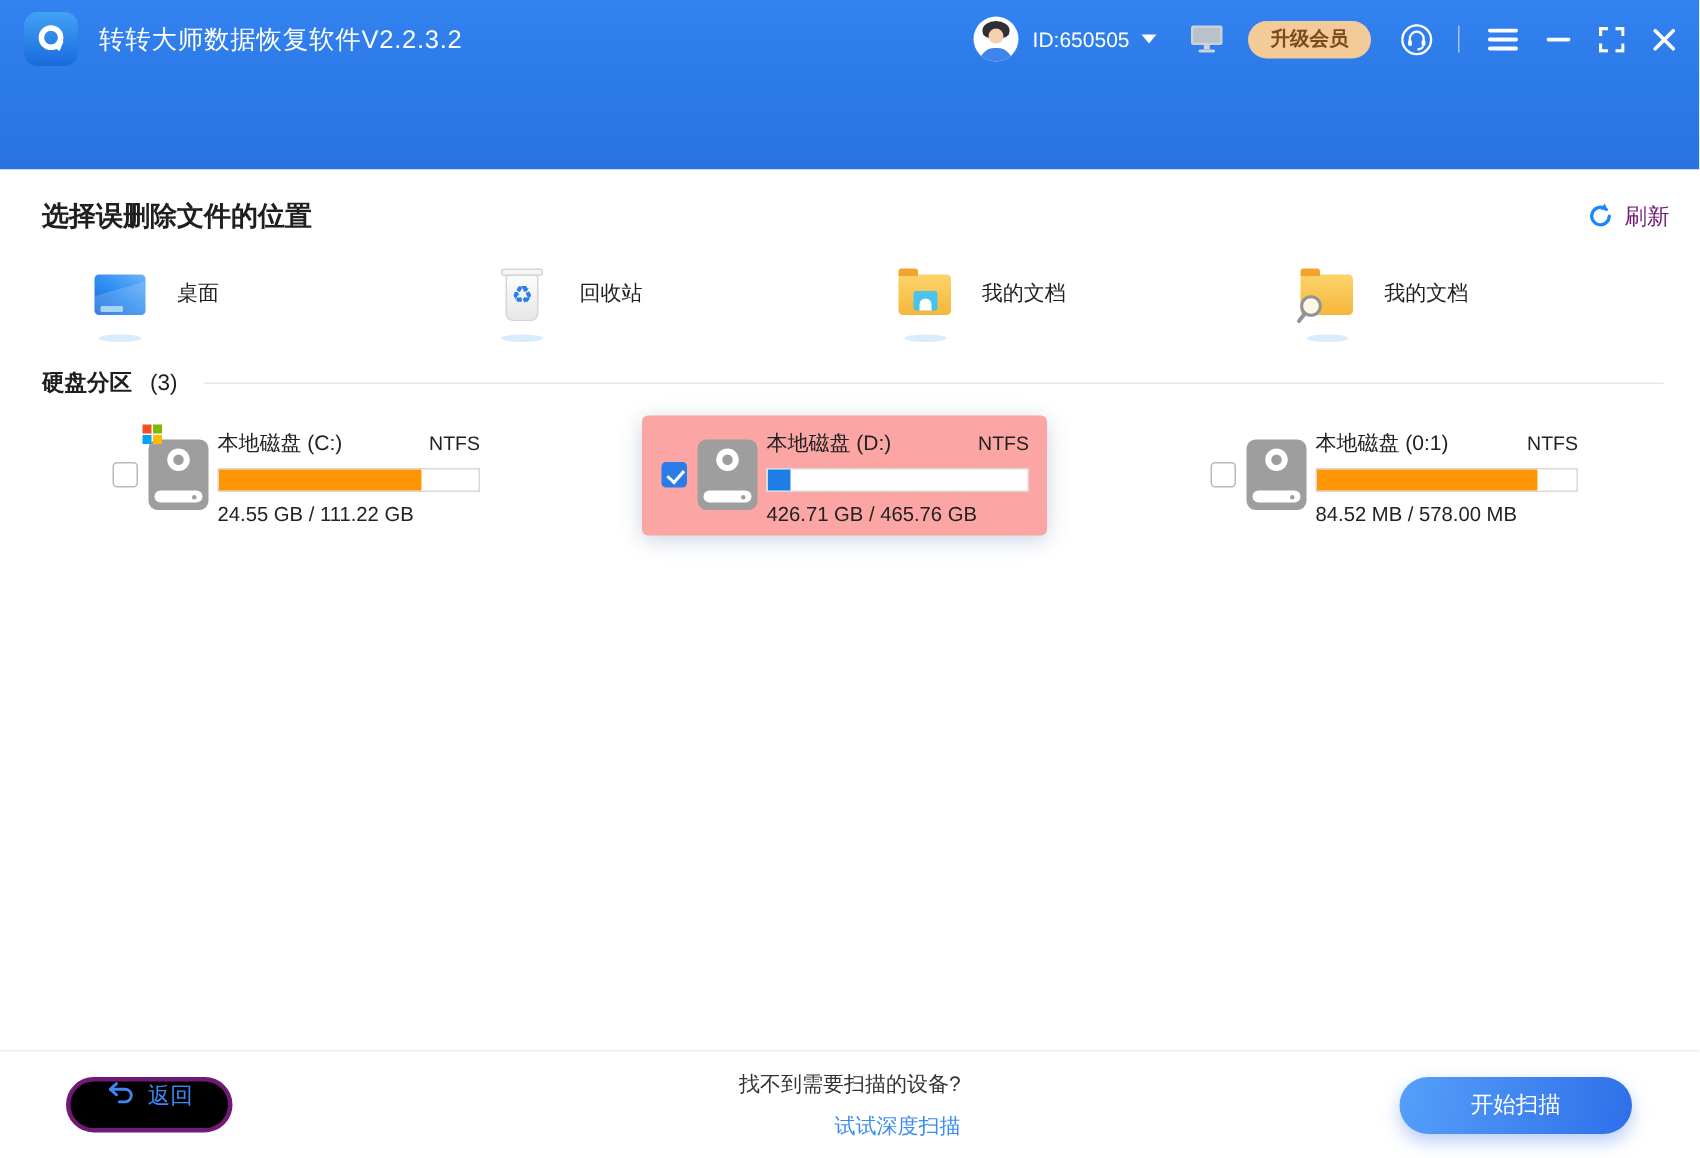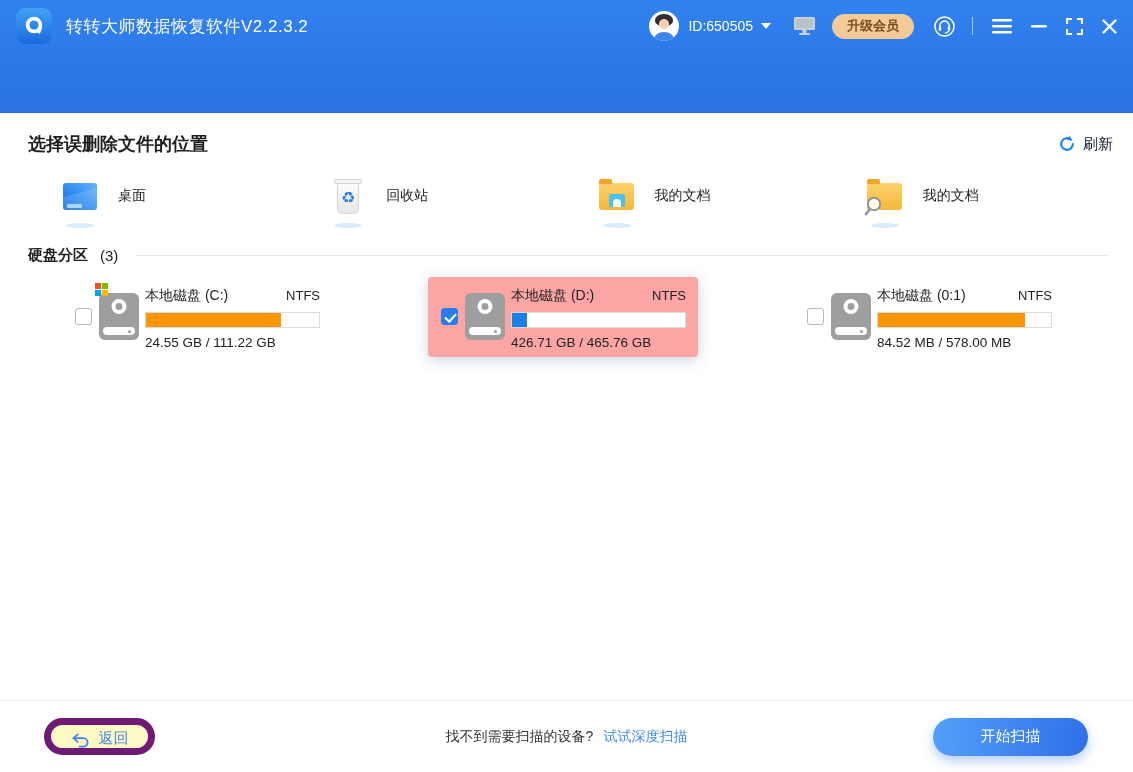--- a/index.html
+++ b/index.html
@@ -28,21 +28,21 @@
                  font-size:13px; font-weight:bold; cursor:pointer; font-family:inherit; }
   .icon-headset { margin-left:18px; cursor:pointer; }
   .tb-divider { width:1px; height:18px; background:rgba(255,255,255,.55); margin-left:16px; }
   .winctl { margin-left:19px; cursor:pointer; display:flex; align-items:center; }
 
   
   .content { position:absolute; top:113px; left:0; right:0; bottom:72px; background:#fff; }
   .page-head { display:flex; justify-content:space-between; align-items:center; padding:19px 20px 0 28px; }
   .page-title { font-size:18px; font-weight:bold; color:#1f1f1f; }
   .refresh-btn { display:flex; align-items:center; gap:7px; cursor:pointer; }
-  .refresh-btn span { color:#0f172a; font-size:15px; }
+  .refresh-btn span { color:#701a75; font-size:15px; }
 
   .labels-row { display:flex; padding-left:28px; margin-top:27px; }
   .common-label { width:112px; font-size:15px; color:#1f1f1f; }
   .dir-label { font-size:15px; color:#1f1f1f; }
 
   .locations { display:flex; padding-left:60px; margin-top:20px; }
   .loc { width:273px; display:flex; align-items:center; gap:18px; cursor:pointer; }
   .loc-icon-wrap { position:relative; width:40px; height:40px; display:flex; align-items:center; justify-content:center; }
   .loc-icon-wrap::after { content:''; position:absolute; left:50%; transform:translateX(-50%); bottom:-12px; width:28px; height:5px; background:#d8ecfb; border-radius:50%; }
   .loc-label { font-size:14px; color:#1f1f1f; }
@@ -91,24 +91,24 @@
   .disk-info { position:absolute; left:83px; top:10px; width:175px; }
   .disk-title-row { display:flex; justify-content:space-between; align-items:baseline; }
   .disk-name { font-size:14px; color:#222; }
   .disk-fs { font-size:13px; color:#222; }
   .bar { margin-top:7px; height:16px; border:1px solid #d9d9d9; background:#fff; }
   .bar-fill { height:100%; }
   .capacity { margin-top:7px; font-size:13.5px; color:#222; }
 
   
   .footer { position:absolute; bottom:0; left:0; right:0; height:72px; background:#fff; border-top:1px solid #ececec; display:flex; align-items:center; }
-  .back-btn { display:flex; align-items:flex-end; justify-content:center; gap:9px; margin-left:44px; width:111px; height:37px;
-              background:#fef9c3; border:7px solid #701a75; border-radius:19px; cursor:pointer; font-family:inherit; }
+  .back-btn { display:flex; align-items:flex-start; justify-content:center; gap:9px; margin-left:44px; width:111px; height:37px;
+              background:#000000; border:3px solid #701a75; border-radius:19px; cursor:pointer; font-family:inherit; }
   .back-btn span { color:#3f87f2; font-size:15px; }
-  .hint-wrap { position:absolute; left:50%; transform:translateX(-50%); display:flex; align-items:flex-end; gap:10px; }
+  .hint-wrap { position:absolute; left:50%; transform:translateX(-50%); display:flex; align-items:flex-end; gap:10px;flex-direction:column; }
   .hint-text { font-size:14px; color:#333; }
   .deep-scan-link { font-size:14px; color:#3b8cf0; text-decoration:none; cursor:pointer; }
   .start-btn { margin-left:auto; margin-right:45px; width:155px; height:38px; border:none; border-radius:19px;
                background:linear-gradient(100deg,#55a0f9 0%,#2e6fe9 100%); color:#fff; font-size:15px;
                box-shadow:0 5px 12px rgba(46,111,233,.35); cursor:pointer; font-family:inherit; }
 </style>
 </head>
 <body>
 
 <div class="app">

